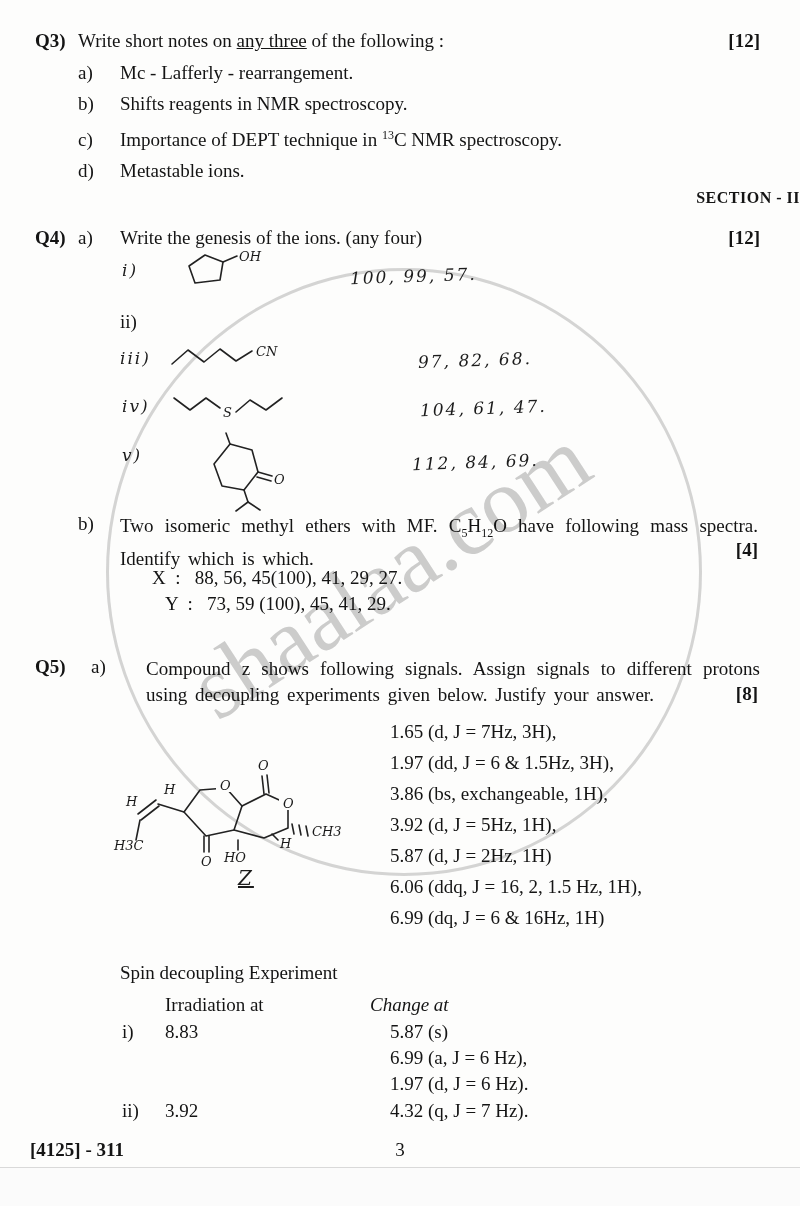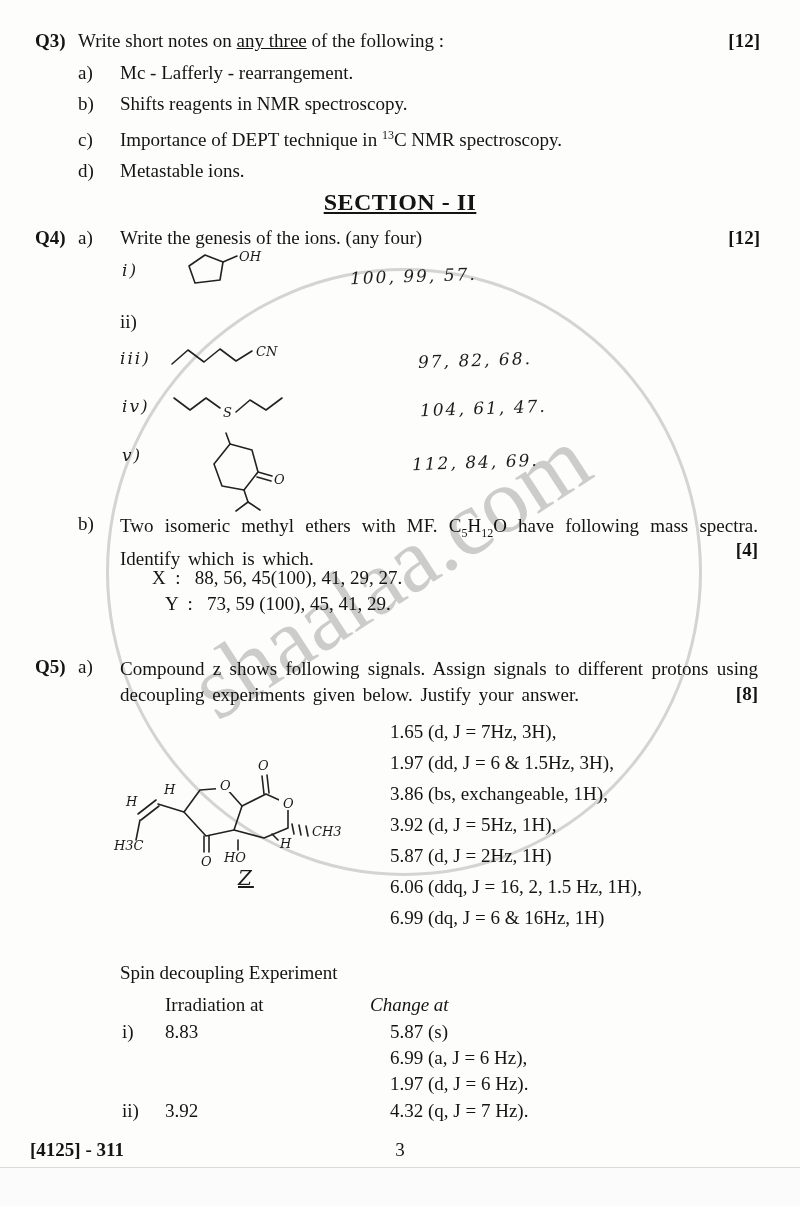--- a/index.html
+++ b/index.html
@@ -14,21 +14,21 @@
   .qlabel { font-weight: bold; flex: 0 0 43px; }
   .sublabel { flex: 0 0 42px; }
   .sublabel-wide { flex: 0 0 45px; }
   .marks { font-weight: bold; margin-left: auto; }
   .marks-abs { font-weight: bold; }
   .u { text-decoration: underline; }
   .par { text-align: justify; line-height: 26px; word-spacing: 3px; }
   .pre { white-space: pre; }
   sup { font-size: 12px; }
   sub { font-size: 12px; }
-  .section-title { font-weight: bold; text-decoration: underline; font-size: 24px; letter-spacing: .5px; text-align: center; }
+  .section-title { font-weight: bold; font-size: 16px; letter-spacing: .5px; text-align: right; }
 
   
   .hw { font-family: "DejaVu Serif", serif; font-style: italic; font-size: 17px; letter-spacing: 2px; color: #1c1c1c; white-space: pre; }
   .hw-rot { display: inline-block; transform: rotate(-2deg); }
 
   
   .watermark-circle { position: absolute; top: 268px; left: 106px; width: 596px; height: 608px;
     border: 3px solid rgba(150,150,150,.40); border-radius: 50%; }
   .watermark-text { position: absolute; top: 520px; left: 130px; width: 520px; text-align: center;
     transform: rotate(-33deg); font-size: 92px; color: rgba(130,130,130,.40);
@@ -57,21 +57,21 @@
   .ion-iv-svg    { top: 388px; left: 168px; }
   .ion-iv-values { top: 398px; left: 420px; }
   .ion-v-label   { top: 445px; left: 122px; }
   .ion-v-svg     { top: 430px; left: 196px; }
   .ion-v-values  { top: 452px; left: 412px; }
   .q4b-par   { top: 513px; left: 120px; width: 638px; }
   .q4b-marks { top: 539px; right: 42px; }
   .q4b-x     { top: 567px; left: 152px; }
   .q4b-y     { top: 593px; left: 165px; }
 
-  .q5-head   { top: 656px; left: 35px; right: 40px; align-items: flex-start; }
+  .q5-head   { top: 656px; left: 35px; right: 40px; align-items: flex-start; gap: 13px; }
   .q5a-par   { width: 638px; }
   .q5a-marks { top: 683px; right: 42px; }
 
   .signals   { top: 716px; left: 390px; }
   .signals > div { line-height: 31px; }
 
   .zsvg   { top: 744px; left: 112px; }
   .zlabel { top: 866px; left: 238px; font-size: 20px; text-decoration: underline; }
 
   .spin-title { top: 962px;  left: 120px; }

